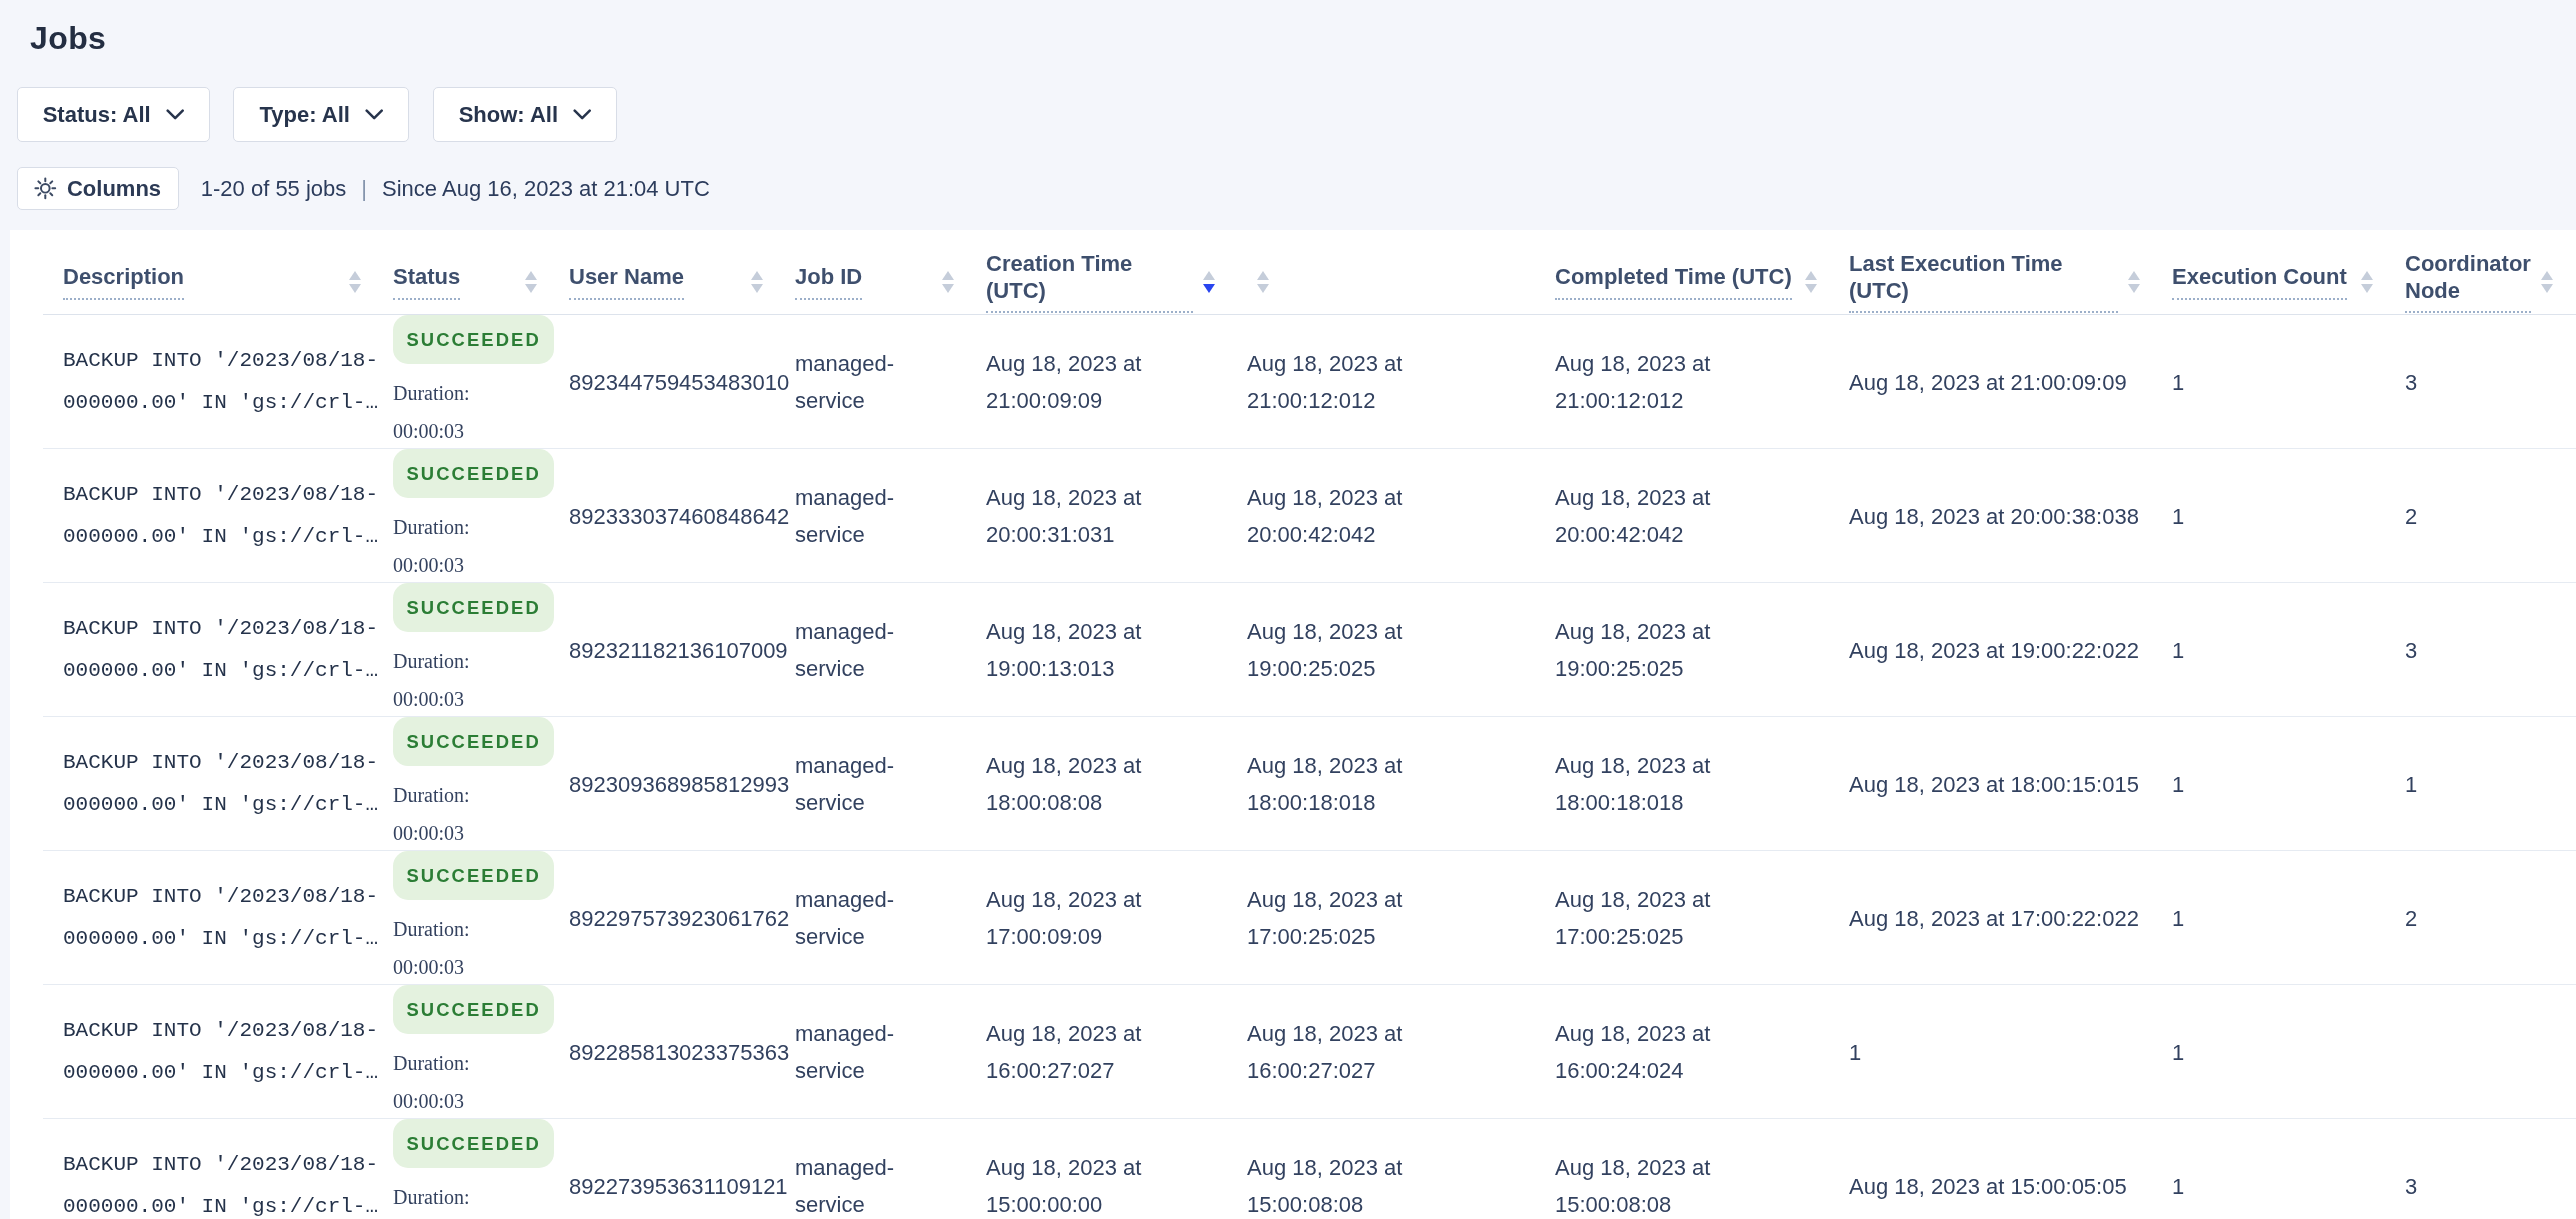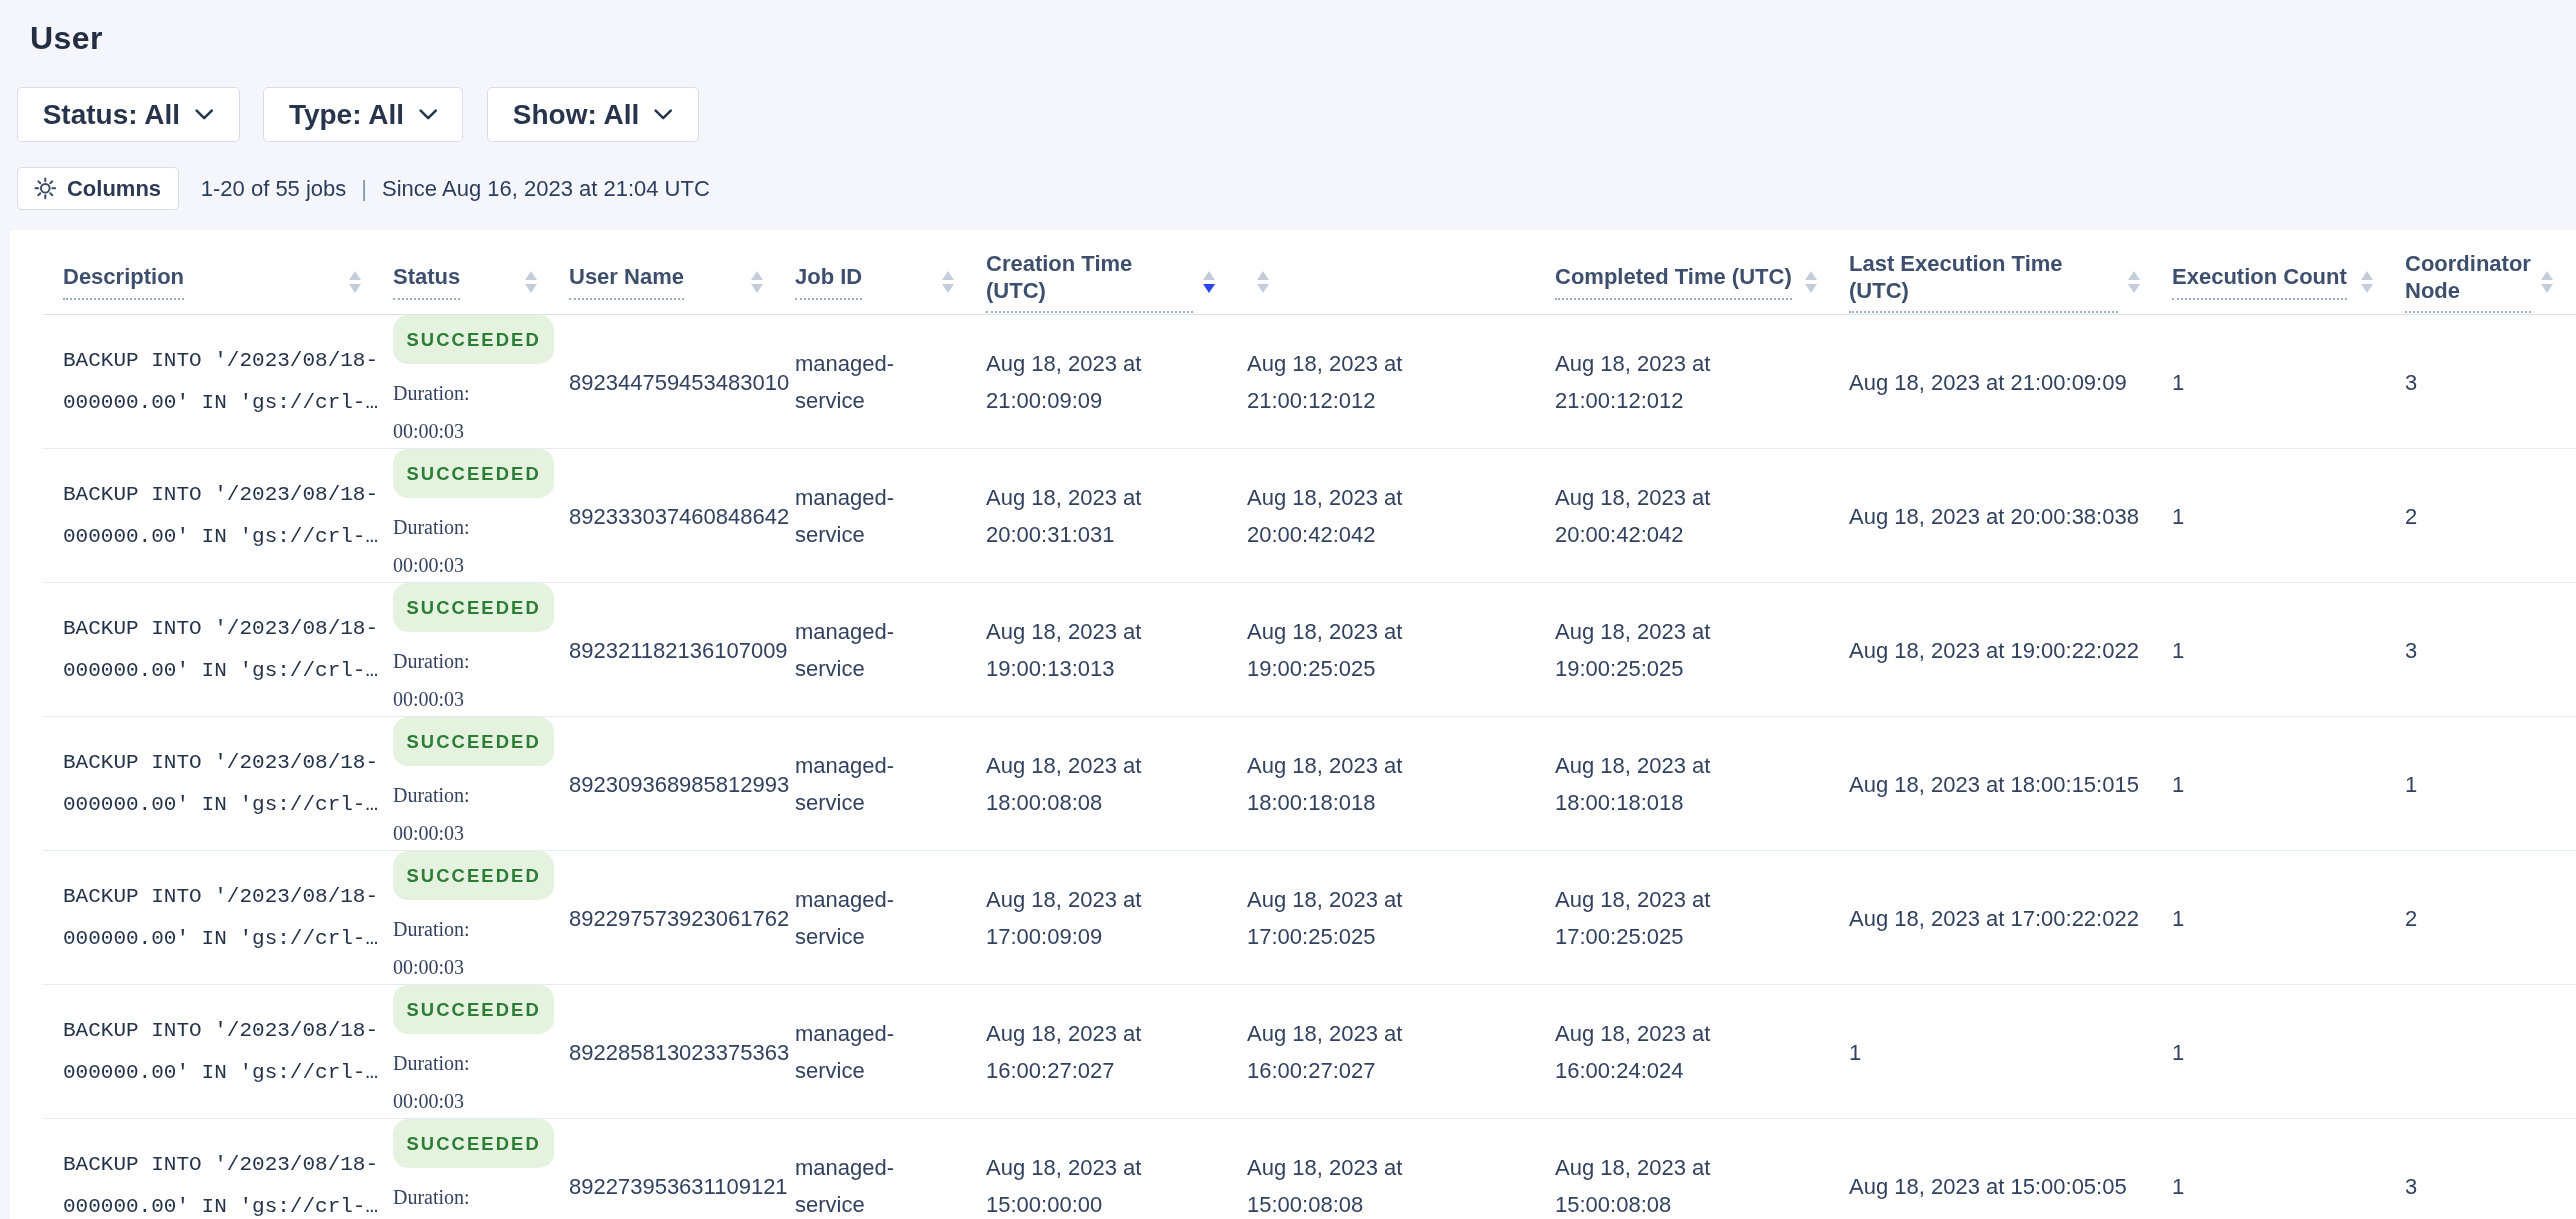--- a/index.html
+++ b/index.html
@@ -4,21 +4,21 @@
 <style>
   * { margin:0; padding:0; box-sizing:border-box; }
   html,body { width:2576px; height:1219px; overflow:hidden; }
   body { background:#f4f6fb; font-family:"Liberation Sans","DejaVu Sans",sans-serif; color:#32415f; }
 
   .page-title { margin:20px 0 0 30px; font-size:32px; font-weight:700; color:#242e42; letter-spacing:0.4px; }
 
   .filters { display:flex; gap:23.4px; margin:30px 0 0 16.7px; }
   .filter-btn { display:inline-flex; align-items:center; gap:15px; height:55px; padding:12px 25px;
     background:#ffffff; border:1.7px solid #d8dde7; border-radius:5px;
-    font-size:28px; font-weight:700; color:#27344c; cursor:pointer; }
+    font-size:22px; font-weight:700; color:#27344c; cursor:pointer; }
   .chev { width:18.4px; height:11.7px; }
 
   .toolbar { display:flex; align-items:center; margin:25px 0 0 16.7px; }
   .columns-btn { display:inline-flex; align-items:center; gap:10px; height:43px; padding:0 16.7px;
     background:#ffffff; border:1.7px solid #d8dde7; border-radius:5px;
     font-size:22px; font-weight:700; color:#2c3a55; cursor:pointer;text-align:center; }
   .results-line { display:flex; align-items:flex-end; margin-left:22px; font-size:22px; color:#2c3c5c; }
   .results-sep { margin:0 15px; color:#8595ad; }
 
   .card { position:relative; margin:20px 0 0 10px; background:#ffffff; height:995px; overflow:hidden; }
@@ -43,21 +43,21 @@
     font-size:21px; line-height:42px; color:#24324a; word-break:break-all; cursor:pointer; }
   .badge { display:inline-block; padding:5.9px 13.4px; background:#e4f2df; color:#2b7d35;
     font-size:18.4px; font-weight:700; letter-spacing:2.1px; border-radius:15px; margin-bottom:10px; }
   .duration { font-size:20px; line-height:38px; color:#34425f; max-width:125px;font-family:Liberation Serif, serif; }
   .wrap-narrow { display:block; max-width:138px; }
   .wrap-time { display:block; max-width:205px; }
 </style>
 </head>
 <body>
 
-<h1 class="page-title">User</h1>
+<h1 class="page-title">Jobs</h1>
 
 <div class="filters">
   <button class="filter-btn">
     <span>Status: All</span>
     <svg class="chev" viewBox="0 0 22 14" fill="none">
         <polyline points="2,2 11,11 20,2" stroke="#27344c" stroke-width="3" stroke-linecap="round" stroke-linejoin="round"></polyline>
       </svg>
   </button>
   <button class="filter-btn">
     <span>Type: All</span>

